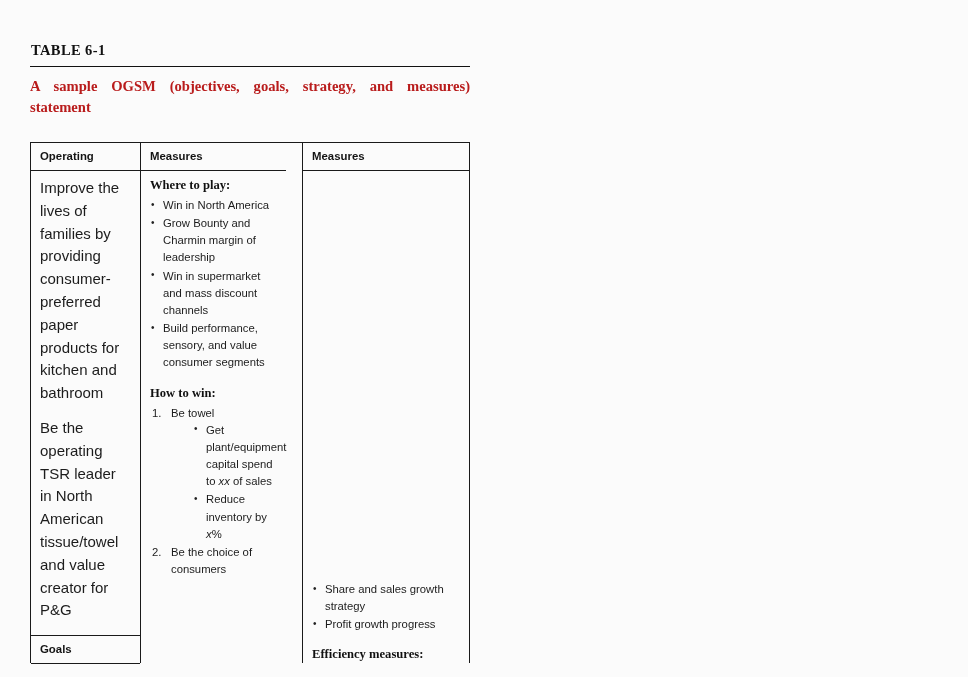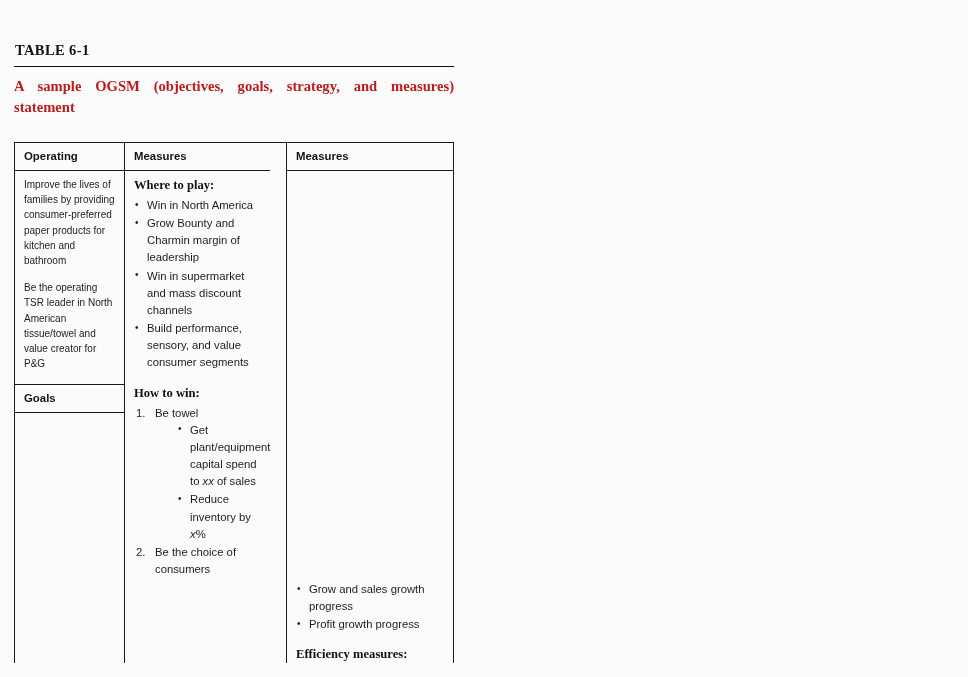--- a/index.html
+++ b/index.html
@@ -8,21 +8,21 @@
     width: 968px; height: 677px;
     background: #fbfbfb;
     font-family: "Liberation Sans", sans-serif;
     color: #1b1b1b;
     overflow: hidden;
     position: relative;
   }
   .spread { position:absolute; inset:0; }
 
   
-  .page-left  { position:absolute; left:0;   top:0; width:490px; height:479px; }
+  .page-left  { position:absolute; left:16px;   top:0; width:490px; height:479px; }
   .page-right { position:absolute; left:490px; top:0; width:478px; height:677px; }
 
   
   .caption-wrap { position:absolute; left:14px; top:42px; width:440px; }
   .tbl-num {
     font-family: "Liberation Serif", serif;
     font-weight: 700; font-size: 14.5px; letter-spacing:.4px;
     color:#111; margin:0 0 7px 1px;
   }
   .cap-rule { border-top:1.6px solid #111; margin:0 0 9px 0; }
@@ -57,21 +57,21 @@
     border-bottom:1.3px solid #1a1a1a;
     padding: 7px 9px 8px 9px;
     font-weight: 700; font-size: 11.4px; color:#141414;
   }
   .goals-hdr { margin-top:0; }
 
   .sec-div { border-top:1.3px solid #1a1a1a; }
 
   p.body {
     margin: 0 0 0 0;
-    font-size: 10px;
+    font-size: 15px;
     line-height: 1.52;
     color:#1c1c1c;
   }
   p.body + p.body { margin-top: 12px; }
 
   .sub-h {
     font-family: "Liberation Serif", serif;
     font-weight:700; font-size:12.6px; color:#111;
     margin: 0 0 3px 0; line-height:1.35;
   }
@@ -150,21 +150,21 @@
               <li><span>Be the choice of consumers</span></li>
             </ol>
         </div>
       </div>
 
       <div class="col c-mea">
         <div class="hdr-row">Measures</div>
         <div class="cellpad">
           <div class="mea-spacer"></div>
           <ul class="b">
-              <li>Grow and sales growth progress</li>
+              <li>Share and sales growth strategy</li>
               <li>Profit growth progress</li>
             </ul>
           <div class="sub-h gap">Efficiency measures:</div>
         </div>
       </div>
 
     </div>
   </div>
 
   <div class="page-right">

